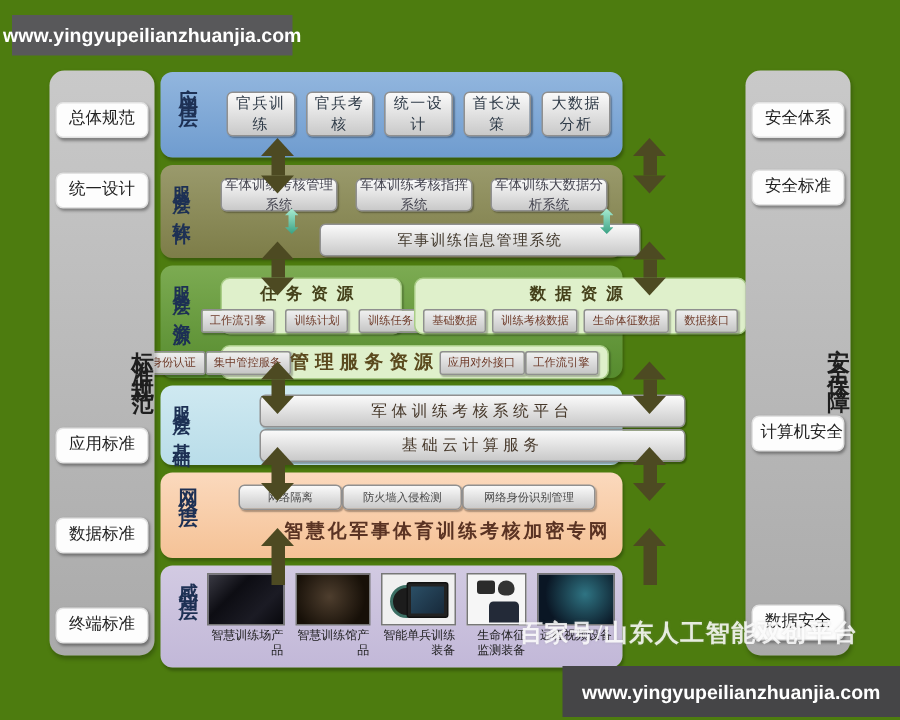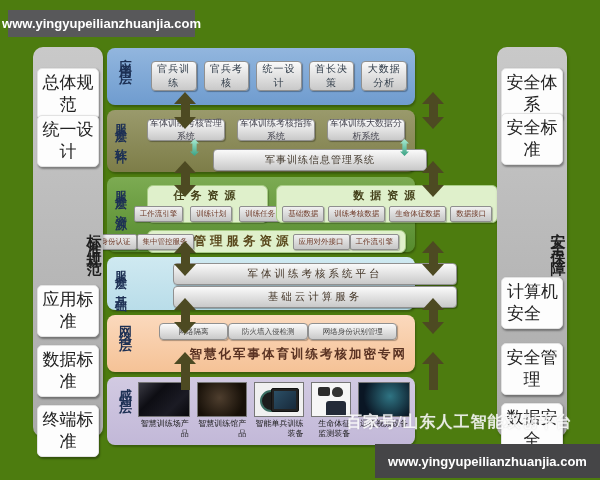--- a/index.html
+++ b/index.html
@@ -17,21 +17,21 @@
              text-shadow:0 0 2px rgba(150,150,150,.35);}
 
   
   .col{position:absolute;top:47px;width:70px;height:390px;border-radius:10px;
        background:linear-gradient(180deg,#c9c9c9,#aaaaaa);
        box-shadow:1px 2px 3px rgba(0,0,0,.25);z-index:2;}
   .col-left{left:33px;}
   .col-right{left:497px;}
   .col-box{position:absolute;left:4px;width:60px;min-height:16px;background:#fdfdfd;
            border:1px solid #e2e2e2;border-radius:5px;box-shadow:1px 1.5px 2px rgba(0,0,0,.35);
-           font-size:17px;color:#222;text-align:center;padding:3px 0;line-height:1.3;}
+           font-size:11px;color:#222;text-align:center;padding:3px 0;line-height:1.3;}
   .col-box.wrap2{text-align:left;padding-left:5px;width:55px;}
   .col-title{position:absolute;left:0;width:100%;display:flex;justify-content:center;
              writing-mode:vertical-rl;text-orientation:upright;font-size:15px;font-weight:bold;
              color:#1e1e1e;letter-spacing:9px;}
 
   
   .layer{position:absolute;left:107px;width:308px;border-radius:8px;z-index:1;
          box-shadow:1px 2px 2px rgba(0,0,0,.25);}
   .layer-app{top:48px;height:57px;background:linear-gradient(180deg,#92b6de,#6f9ccf);}
   .layer-soft{top:110px;height:62px;background:linear-gradient(180deg,#9a9a6c,#7d7d48);}
@@ -135,21 +135,20 @@
     <div class="col-box" style="top:238px">应用标准</div>
     <div class="col-box" style="top:298px">数据标准</div>
     <div class="col-box" style="top:358px">终端标准</div>
   </div>
 
   <div class="col col-right">
     <div class="col-box" style="top:21px">安全体系</div>
     <div class="col-box" style="top:66px">安全标准</div>
     <div class="col-title" style="top:128px;height:125px">安全保障</div>
     <div class="col-box wrap2" style="top:230px">计算机安全</div>
-    <div class="col-box" style="top:296px">安全管理</div>
     <div class="col-box" style="top:356px">数据安全</div>
   </div>
 
   <div class="layer layer-app">
     <div class="vlabel single">应用层</div>
     <div class="app-row">
       <div class="gbox">官兵训练</div>
       <div class="gbox">官兵考核</div>
       <div class="gbox">统一设计</div>
       <div class="gbox">首长决策</div>

